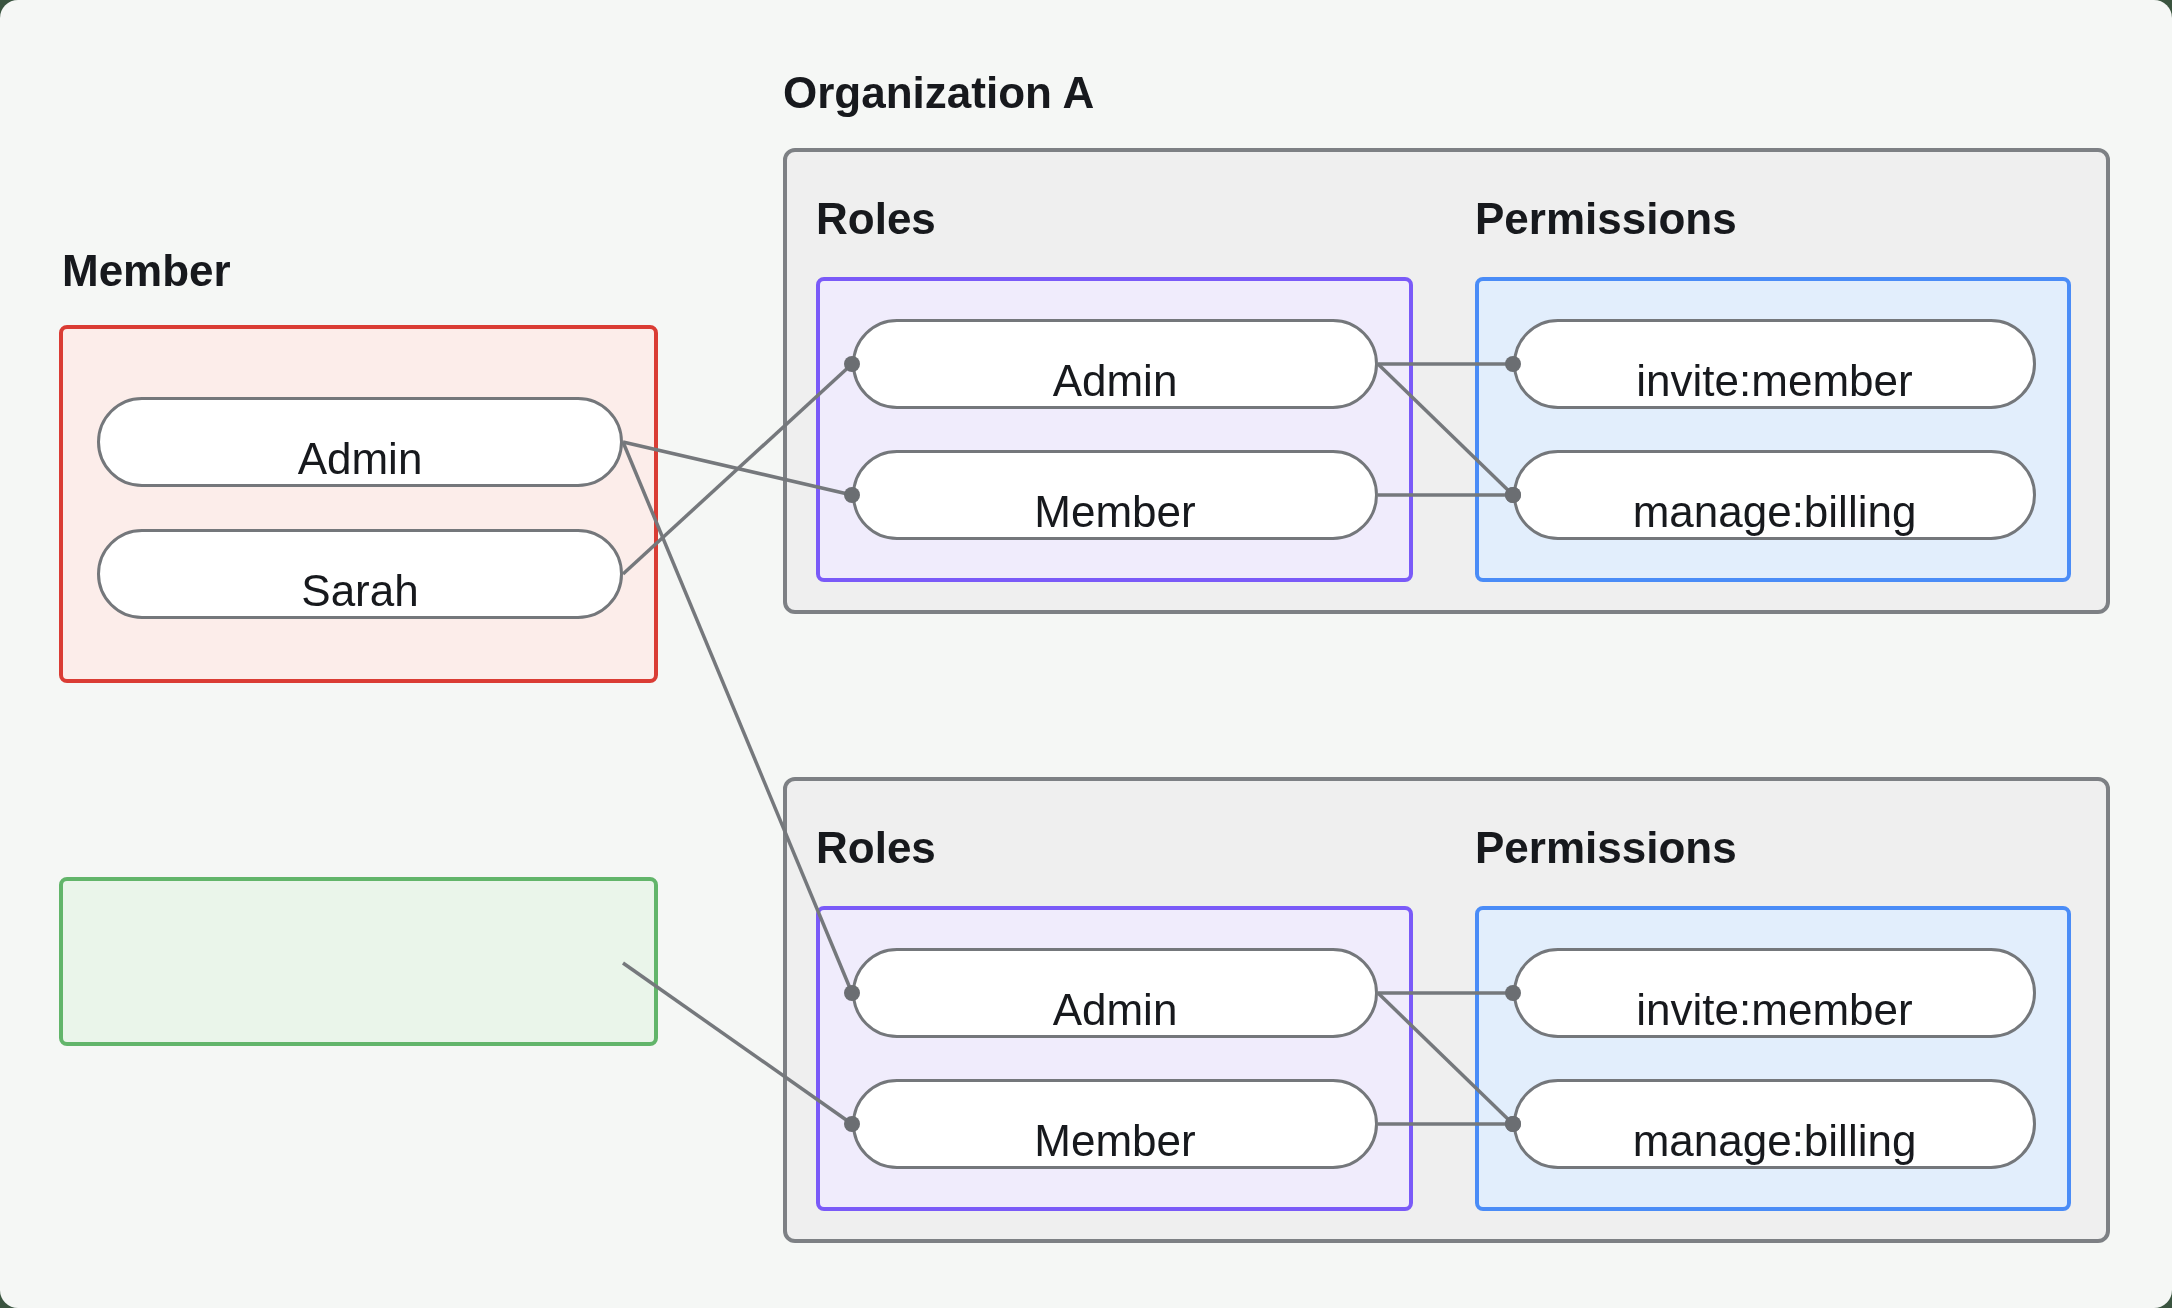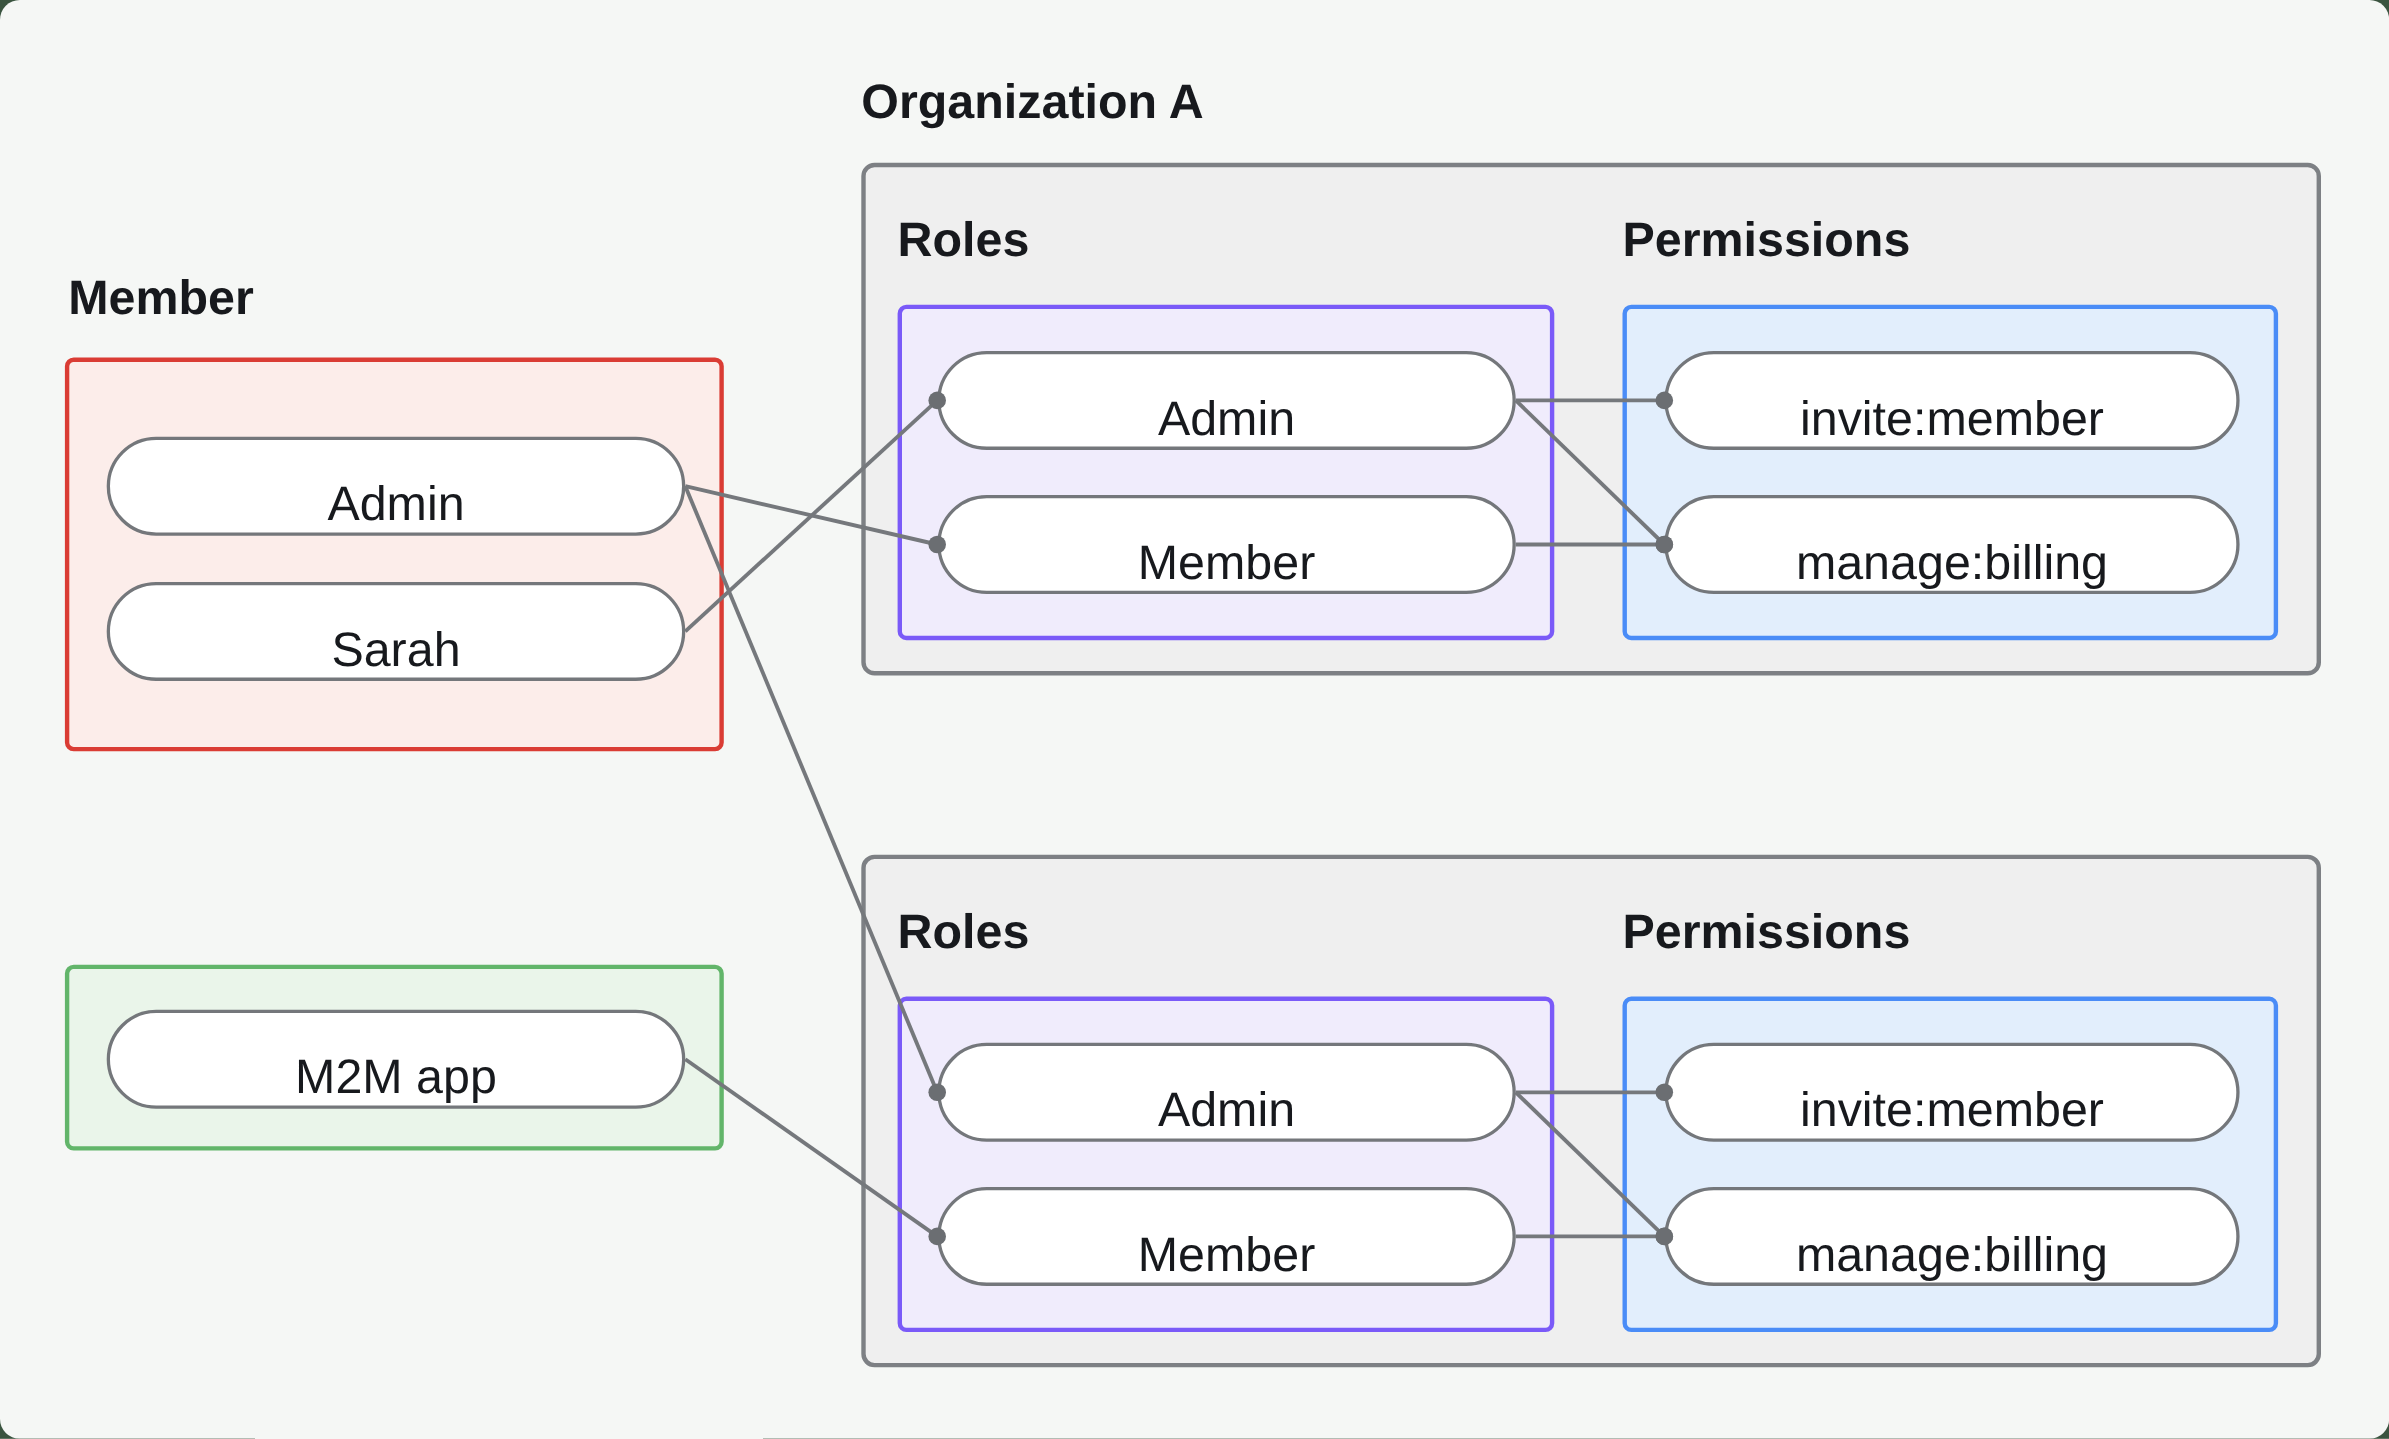--- a/index.html
+++ b/index.html
@@ -47,23 +47,20 @@
   <div class="heading" style="left:62px;top:246px;">Member</div>
   <div class="group-box users-box" style="left:59px;top:325px;width:599px;height:358px;"></div>
   <div class="pill" style="left:97px;top:397px;width:526px;height:90px;">
     <span>Admin</span>
   </div>
   <div class="pill" style="left:97px;top:529px;width:526px;height:90px;">
     <span>Sarah</span>
   </div>
 
   <div class="group-box m2m-box" style="left:59px;top:877px;width:599px;height:169px;"></div>
-  <div class="pill" style="left:97px;top:918px;width:526px;height:90px;">
-    <span>M2M app</span>
-  </div>
 
   <div class="heading" style="left:783px;top:68px;">Organization A</div>
   <div class="org-box" style="left:783px;top:148px;width:1327px;height:466px;"></div>
   <div class="heading" style="left:816px;top:194px;">Roles</div>
   <div class="group-box roles-box" style="left:816px;top:277px;width:597px;height:305px;"></div>
   <div class="pill" style="left:852px;top:319px;width:526px;height:90px;">
     <span>Admin</span>
   </div>
   <div class="pill" style="left:852px;top:450px;width:526px;height:90px;">
     <span>Member</span>

